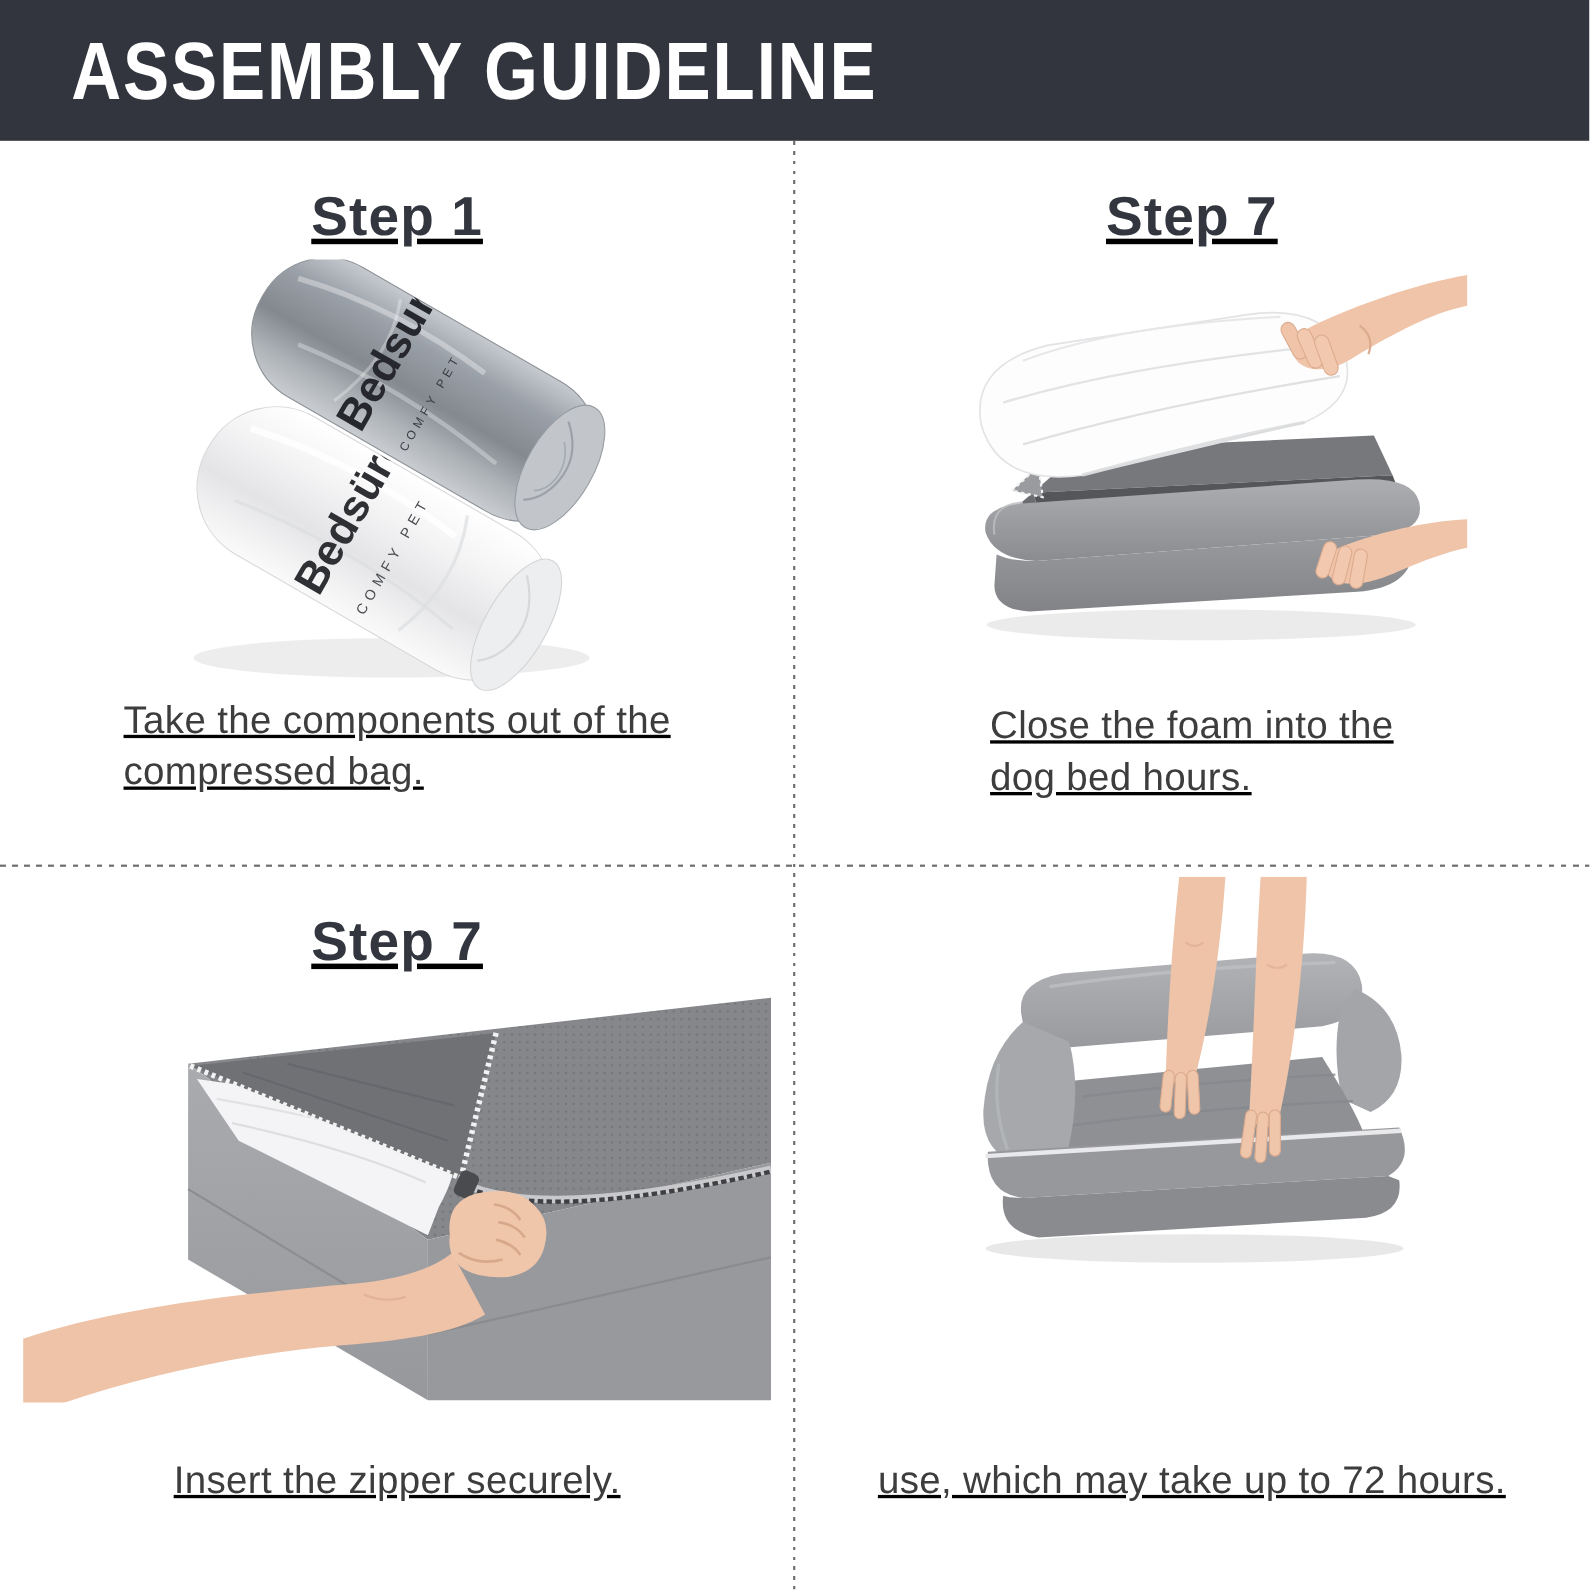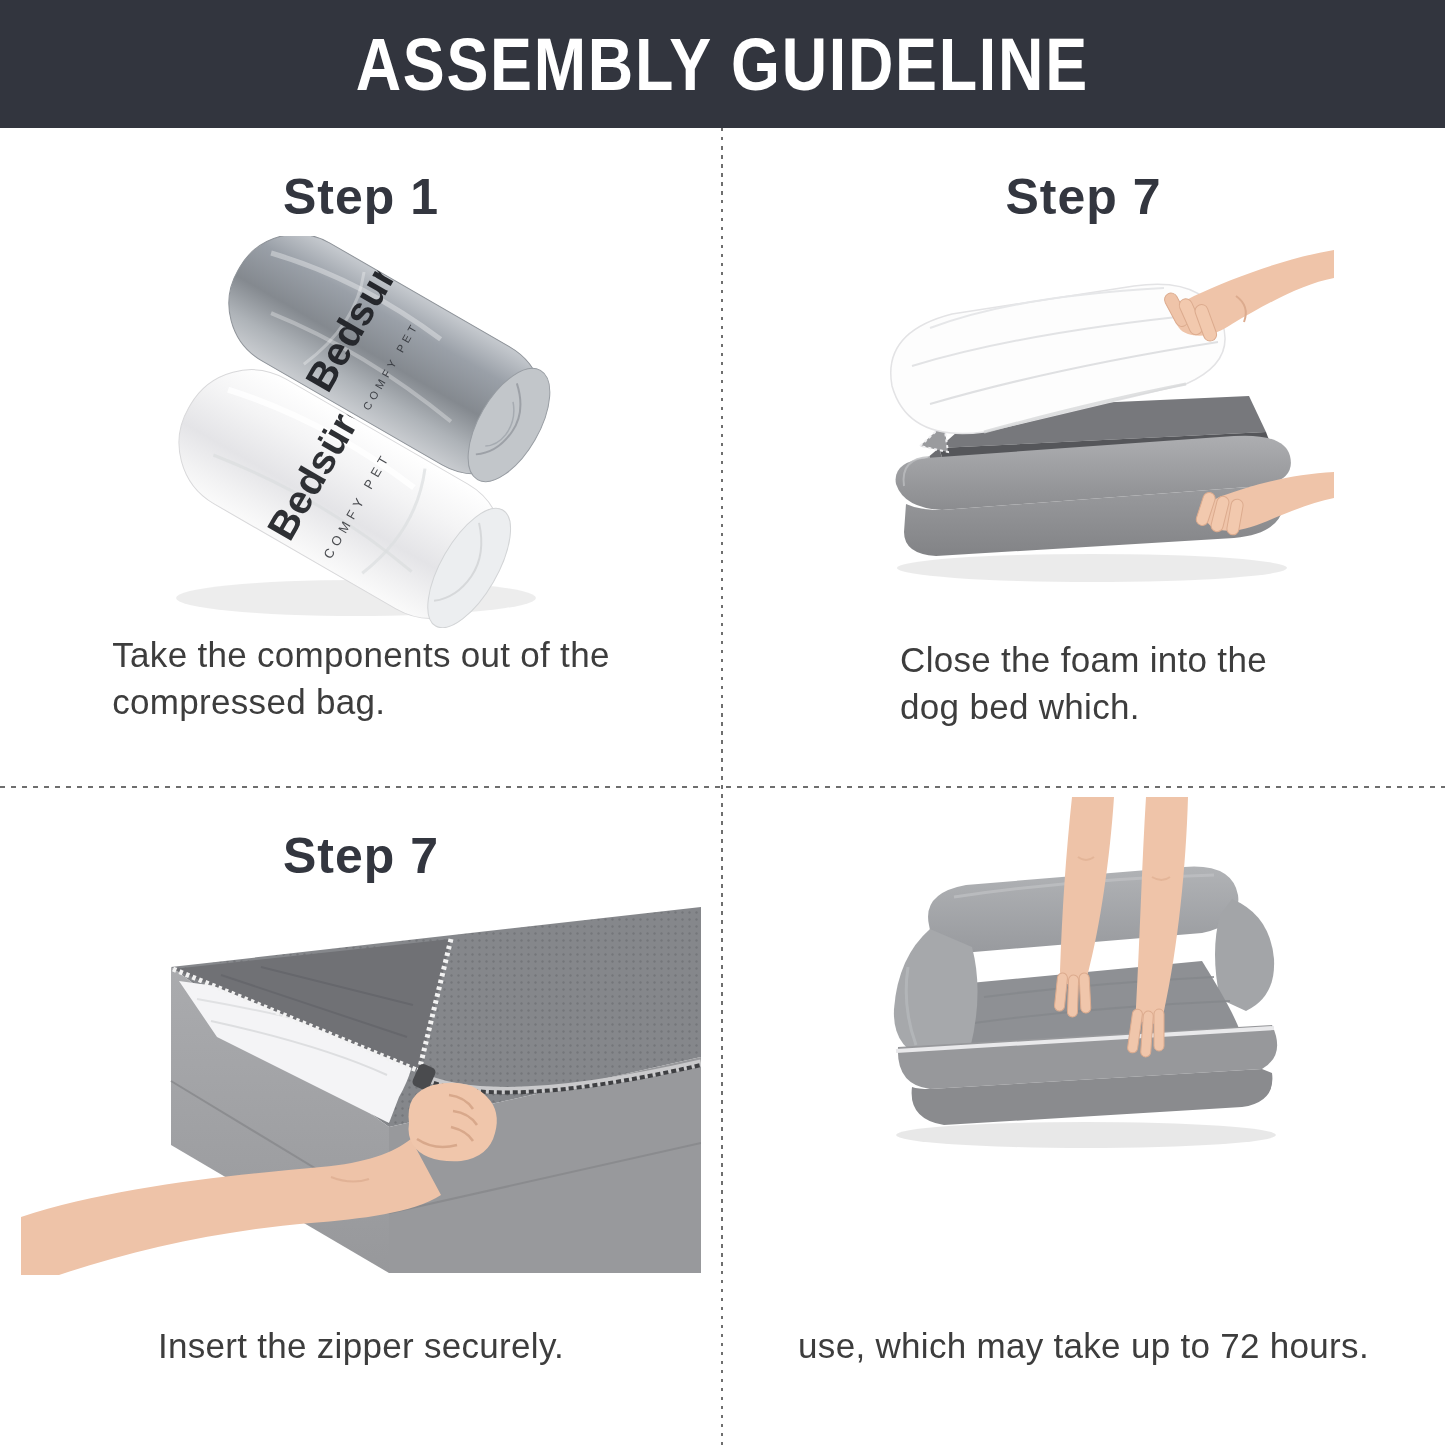--- a/index.html
+++ b/index.html
@@ -1,20 +1,20 @@
 <!DOCTYPE html>
 <html style="--header-bg: #32353e; --title-color: #33363f; --caption-color: #3d3d3d; --divider-color: #6e6e6e; --bed-gray: #9a9ca0; --foam-white: #fbfbfc; --skin-tone: #eec3a8;"><head>
 <meta charset="utf-8">
 <style>
   html,body{margin:0;padding:0;background:#ffffff;}
   body{width:1445px;height:1445px;overflow:hidden;font-family:"Liberation Sans",sans-serif;}
   .page{width:1445px;height:1445px;display:flex;flex-direction:column;}
-  .header{height:128px;flex:none;background:var(--header-bg,#32353e);display:flex;align-items:center;justify-content:center;}
+  .header{height:128px;flex:none;background:var(--header-bg,#32353e);display:flex;align-items:center;}
   .header-title{color:#ffffff;font-size:74px;font-weight:bold;letter-spacing:2px;white-space:nowrap;transform:scaleX(.85);}
-  .grid{position:relative;flex:1;display:grid;grid-template-columns:722px 723px;grid-template-rows:659px 658px;}
+  .grid{position:relative;flex:1;display:grid;grid-template-columns:722px 723px;grid-template-rows:659px 658px;text-decoration:underline;}
   .divider-v{position:absolute;left:721px;top:0;bottom:0;width:2px;
     background-image:repeating-linear-gradient(to bottom,var(--divider-color,#6e6e6e) 0 3.5px,transparent 3.5px 9px);}
   .divider-h{position:absolute;top:658px;left:0;right:0;height:2px;
     background-image:repeating-linear-gradient(to right,var(--divider-color,#6e6e6e) 0 5px,transparent 5px 11px);}
   .quadrant{display:flex;flex-direction:column;align-items:center;overflow:hidden;}
   .step-title{margin-top:40px;font-size:50px;font-weight:bold;color:var(--title-color,#33363f);letter-spacing:1px;flex:none;}
   .illustration{margin-top:10px;flex:none;}
   .caption{margin-top:auto;margin-bottom:62px;font-size:35px;line-height:47px;color:var(--caption-color,#3d3d3d);
     letter-spacing:.3px;}
   .caption span{display:block;}
@@ -143,21 +143,21 @@
         <g>
           <path d="M500 236 C460 238 420 248 388 260 C366 268 366 290 386 294 C404 297 422 290 438 283 C460 274 480 266 500 262 Z" fill="#efc4a9"></path>
           <rect x="366" y="256" width="12" height="34" rx="6" transform="rotate(18 372 272)" fill="#f2c9ae" stroke="#dcab8e" stroke-width="1"></rect>
           <rect x="380" y="260" width="12" height="36" rx="6" transform="rotate(14 386 278)" fill="#f2c9ae" stroke="#dcab8e" stroke-width="1"></rect>
           <rect x="395" y="263" width="12" height="36" rx="6" transform="rotate(10 401 281)" fill="#f2c9ae" stroke="#dcab8e" stroke-width="1"></rect>
         </g>
       </svg>
 
       <p class="caption">
         <span>Close the foam into the</span>
-        <span>dog bed which.</span>
+        <span>dog bed hours.</span>
       </p>
     </section>
 
     <section class="quadrant row2">
       <div class="step-title">Step 7</div>
 
       <svg class="illustration" width="680" height="380" viewBox="0 0 680 380">
         <defs>
           <pattern id="mesh" width="7" height="7" patternUnits="userSpaceOnUse">
             <rect width="7" height="7" fill="#85878b"></rect>

